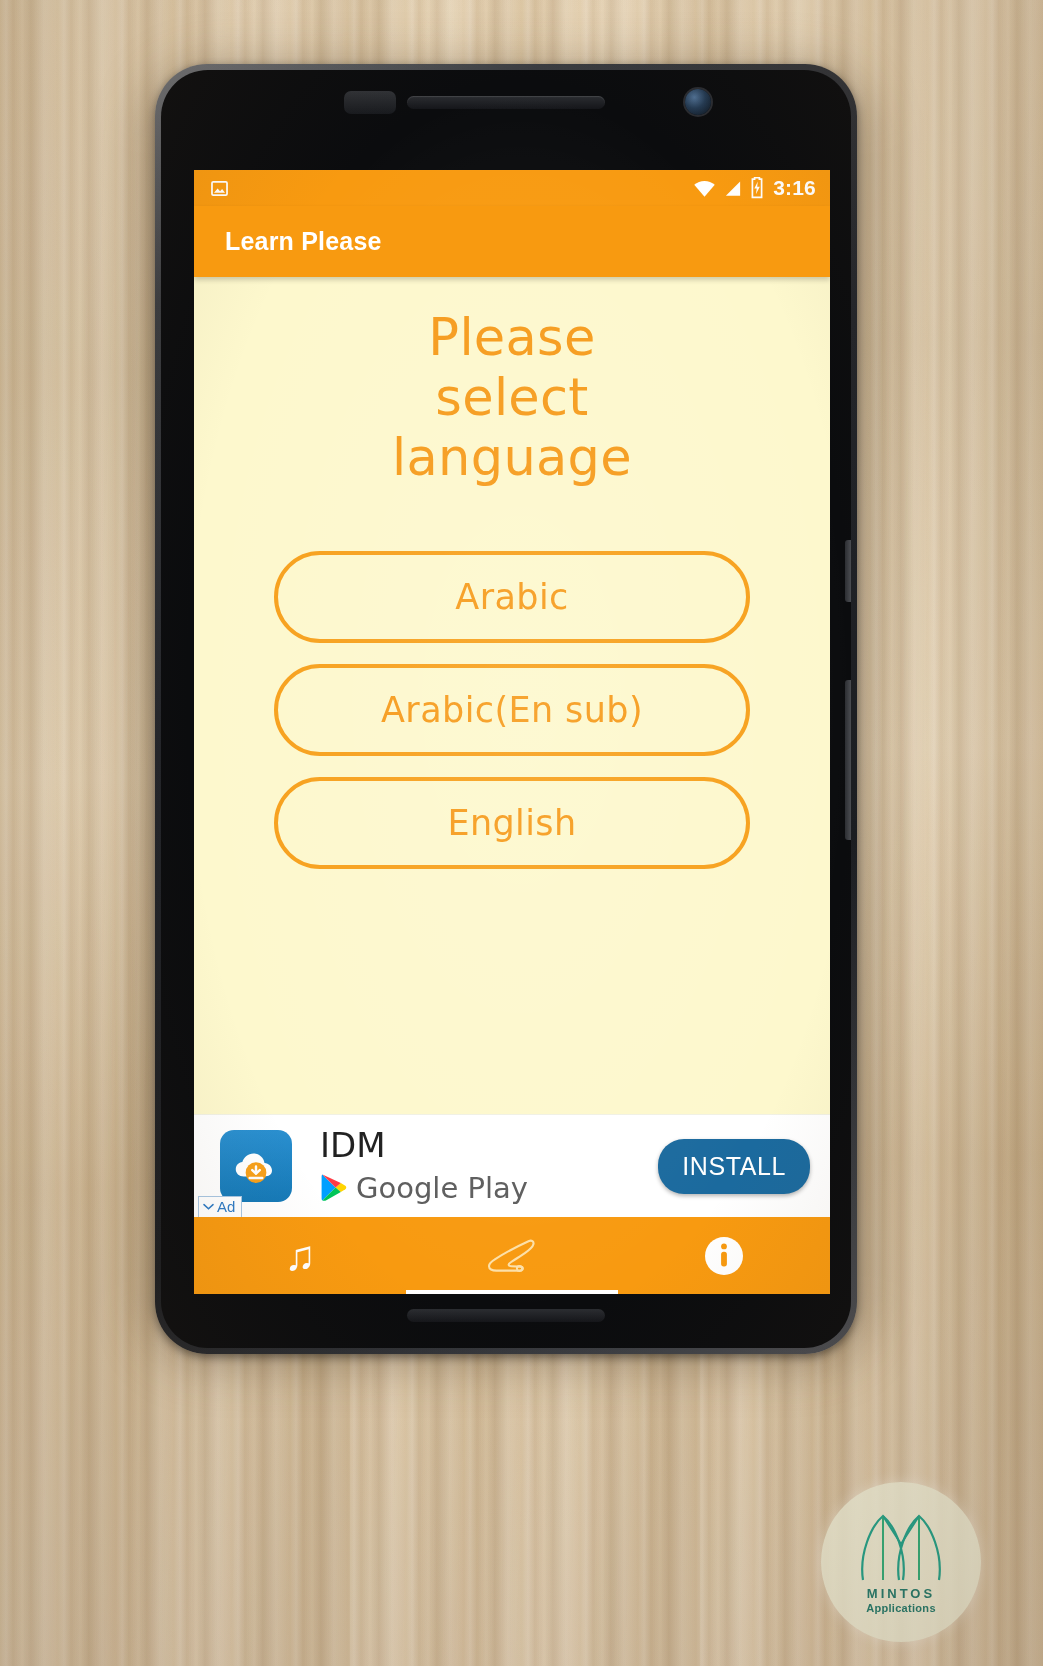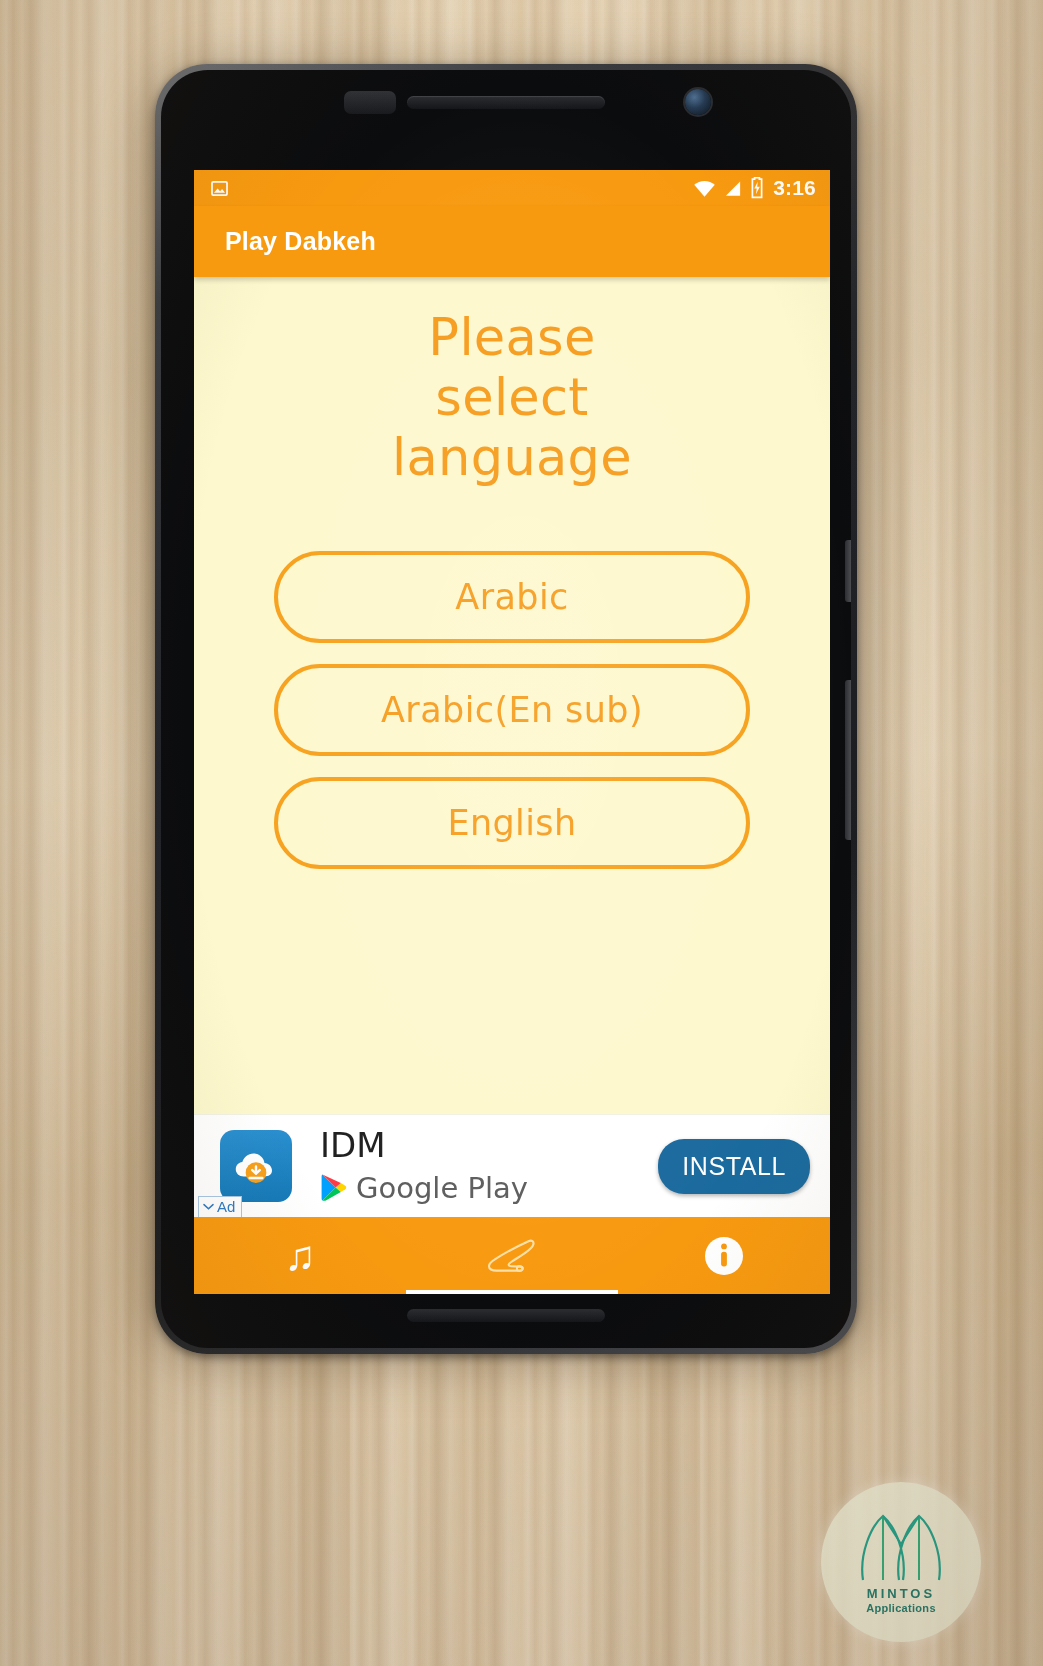--- a/index.html
+++ b/index.html
@@ -312,21 +312,21 @@
             </svg>
             <svg class="si" width="14" height="22" viewBox="0 0 14 22">
               <path d="M4.6 0.6h4.8v1.6h2.2v18.2H2.4V2.2h2.2z" fill="none" stroke="#ffffff" stroke-width="1.7"></path>
               <path d="M7.8 4.6L4.3 11.6h2.4l-0.8 5.6 3.9-7.4H7.2z" fill="#ffffff"></path>
             </svg>
             <span id="status-time">3:16</span>
           </div>
         </div>
 
         <div id="app-bar">
-          <span id="app-title">Play Dabkeh</span>
+          <span id="app-title">Learn Please</span>
         </div>
 
         <div id="content">
           <div id="prompt">Please select language</div>
 
           <div id="lang-list">
             <button class="lang-btn">
               <span>Arabic</span>
             </button>
             <button class="lang-btn">

